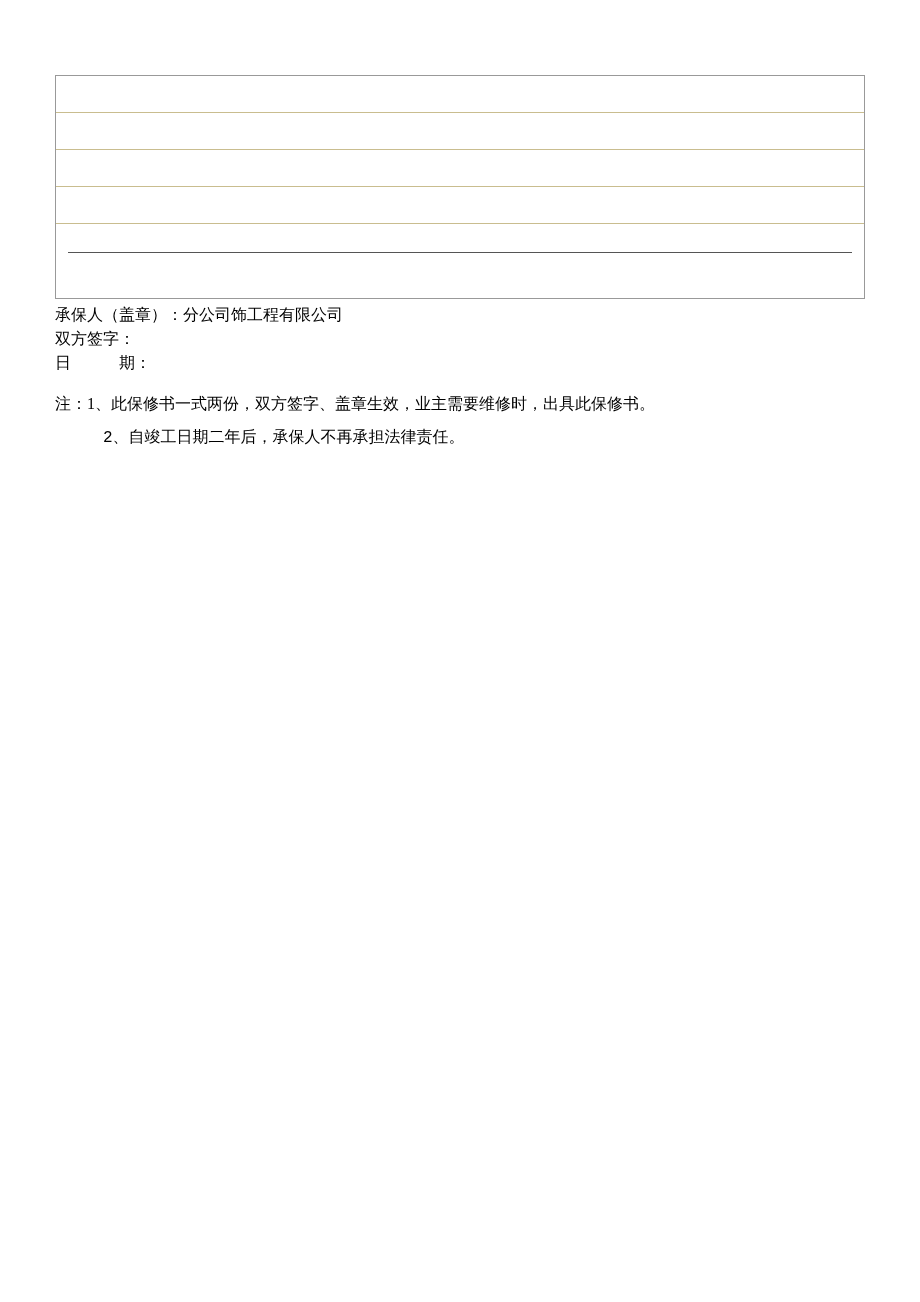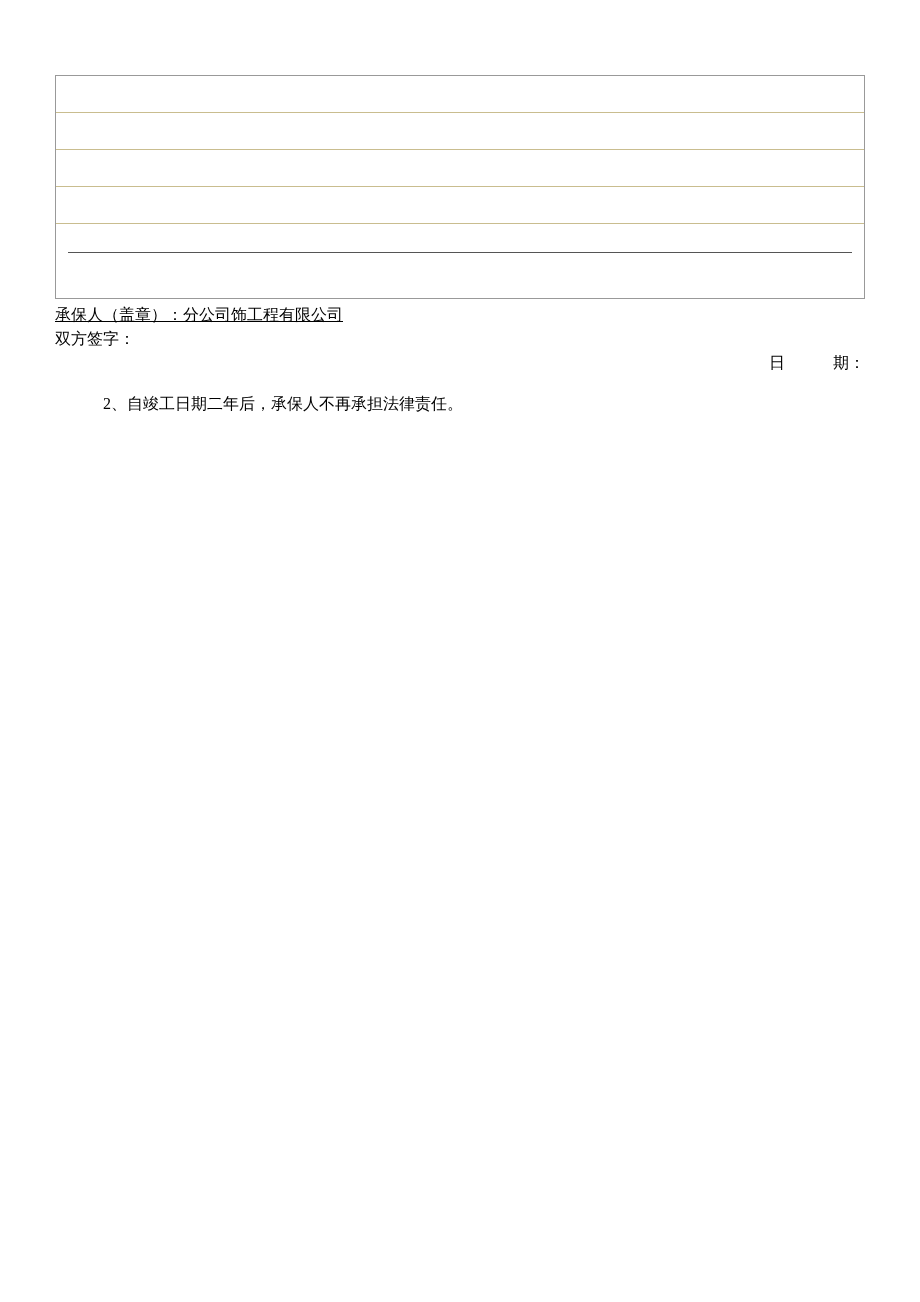--- a/index.html
+++ b/index.html
@@ -43,45 +43,44 @@
     .row-last {
       height: 37px;
     }
     .sig-line-1 {
       display: flex;
       margin-top: 2px;
       line-height: 24px;
     }
     .sig-left {
       flex: 1;
-      text-decoration: underline;
     }
     .sig-right {
       width: 370px;
     }
     .sig-line-2 {
       line-height: 24px;
     }
     .sig-line-3 {
       line-height: 24px;
-      text-align: right;
     }
     .date-label {
       letter-spacing: 0;
     }
     .note-block {
       margin-top: 14px;
       line-height: 30px;
     }
     .note-1 {
       margin-bottom: 4px;
     }
     .note-2 {
       padding-left: 48px;
       margin-bottom: 4px;
+      font-family: Liberation Mono, monospace;
     }
     .note-3 {
       padding-left: 24px;
     }
   </style>
 </head>
 <body>
 
 <div class="table-box">
   <div class="row row-sep"></div>
@@ -94,14 +93,15 @@
 
 <div class="sig-line-1">
   <span class="sig-left">承保人（盖章）：分公司饰工程有限公司</span>
 </div>
 <div class="sig-line-2">双方签字：</div>
 <div class="sig-line-3">
   <span class="date-label">日　　　期：</span>
 </div>
 
 <div class="note-block">
+  <div class="note-1">注：1、此保修书一式两份，双方签字、盖章生效，业主需要维修时，出具此保修书。</div>
   <div class="note-2">2、自竣工日期二年后，承保人不再承担法律责任。</div>
 </div>
 
 </body></html>

